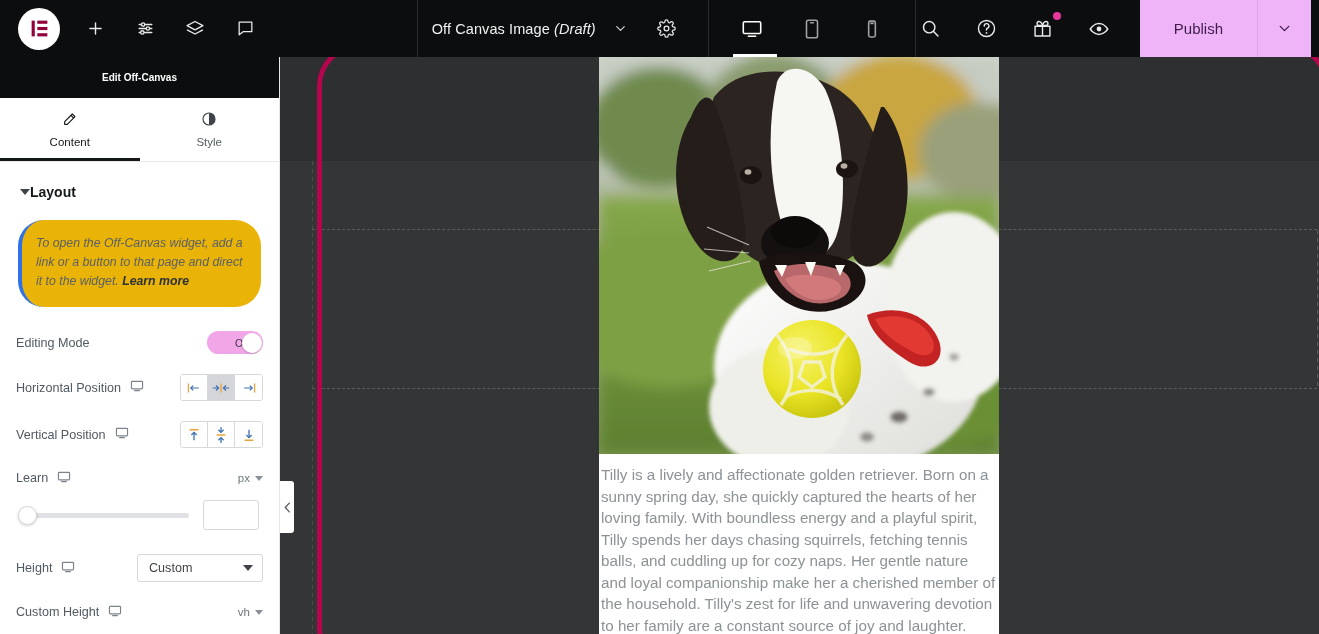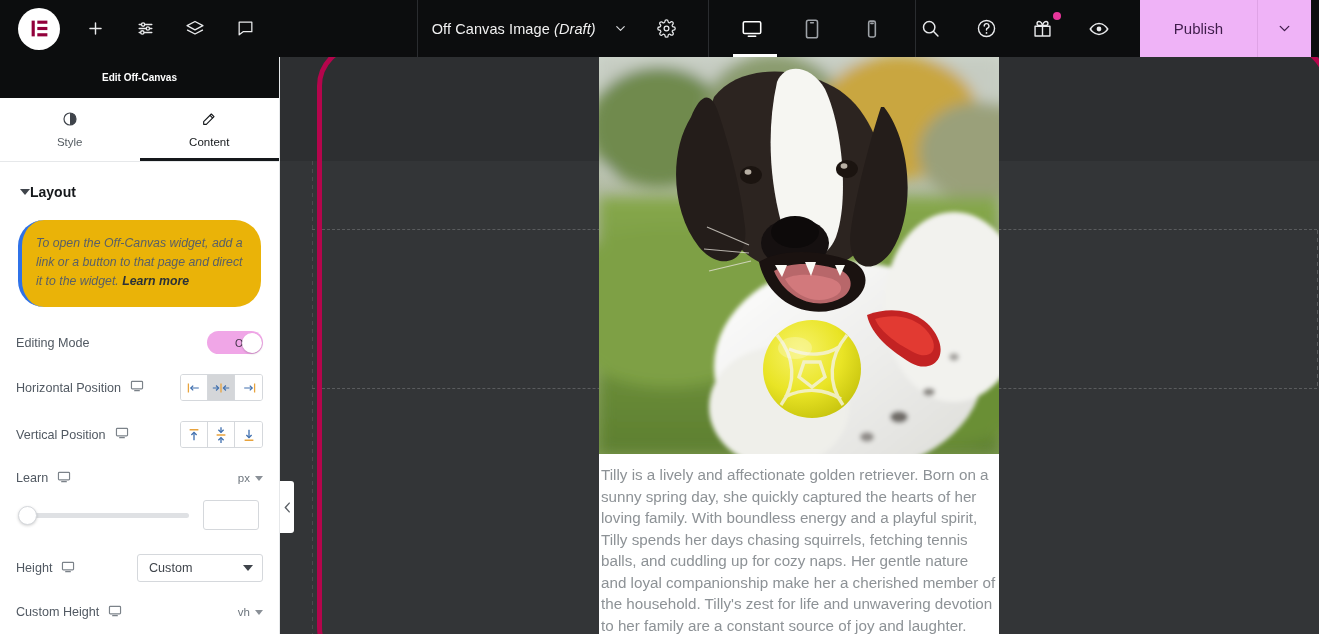--- a/index.html
+++ b/index.html
@@ -320,37 +320,37 @@
         </div>
       </div>
     </div>
   </div>
 
   <div class="sidebar">
 
     <div class="sb-header">Edit Off-Canvas</div>
 
     <div class="sb-tabs">
+      <div class="sb-tab active">
+        <span>
+          <svg width="16" height="16" viewBox="0 0 24 24" fill="none" stroke="#15181b" stroke-width="1.7" stroke-linejoin="round">
+              <path d="M15.5 4.5l4 4L8 20H4v-4z"></path>
+              <line x1="13.5" y1="6.5" x2="17.5" y2="10.5"></line>
+            </svg>
+        </span>
+        <span>Content</span>
+      </div>
       <div class="sb-tab">
         <span>
           <svg width="16" height="16" viewBox="0 0 24 24">
               <circle cx="12" cy="12" r="9" fill="none" stroke="#3f444b" stroke-width="1.8"></circle>
               <path d="M12 3a9 9 0 0 1 0 18z" fill="#3f444b"></path>
             </svg>
         </span>
         <span>Style</span>
-      </div>
-      <div class="sb-tab active">
-        <span>
-          <svg width="16" height="16" viewBox="0 0 24 24" fill="none" stroke="#15181b" stroke-width="1.7" stroke-linejoin="round">
-              <path d="M15.5 4.5l4 4L8 20H4v-4z"></path>
-              <line x1="13.5" y1="6.5" x2="17.5" y2="10.5"></line>
-            </svg>
-        </span>
-        <span>Content</span>
       </div>
     </div>
 
     <div class="sb-body">
 
       <div class="section-title">
         <span class="caret-dn"></span>
         <span>Layout</span>
       </div>
 

